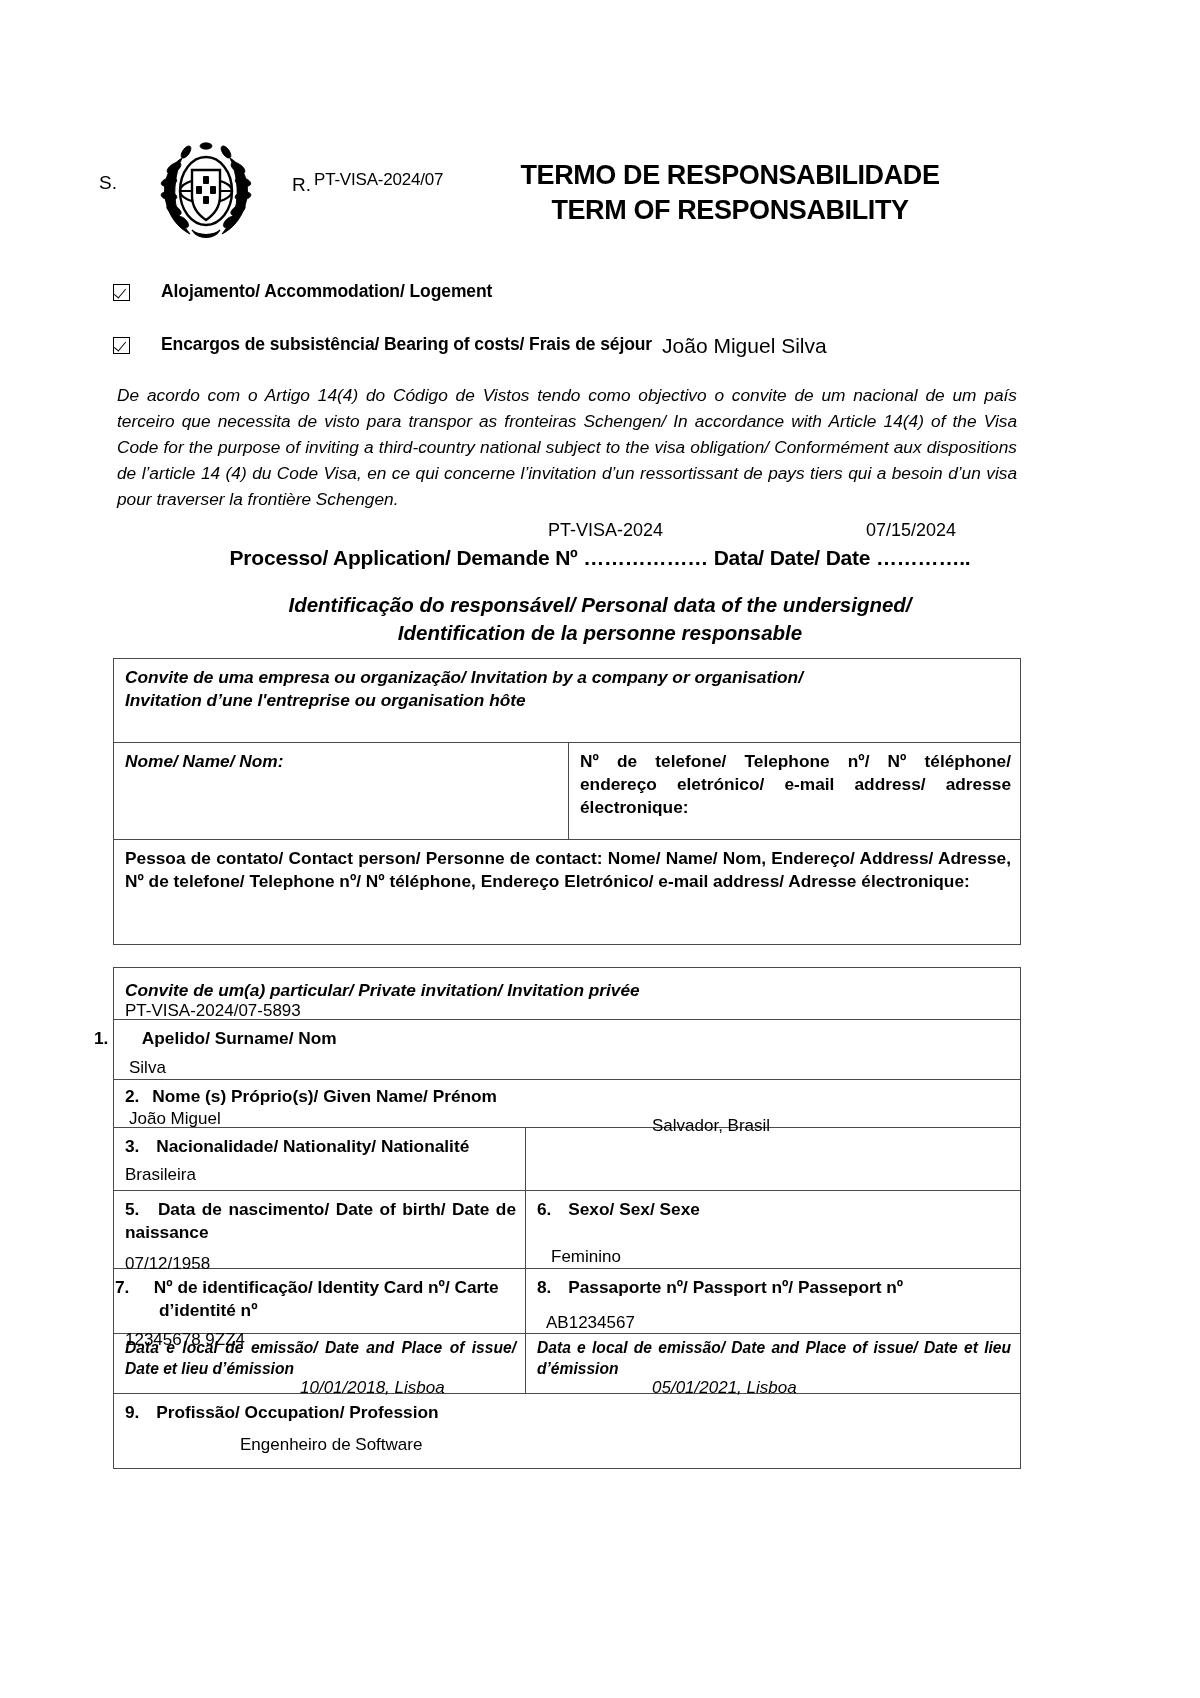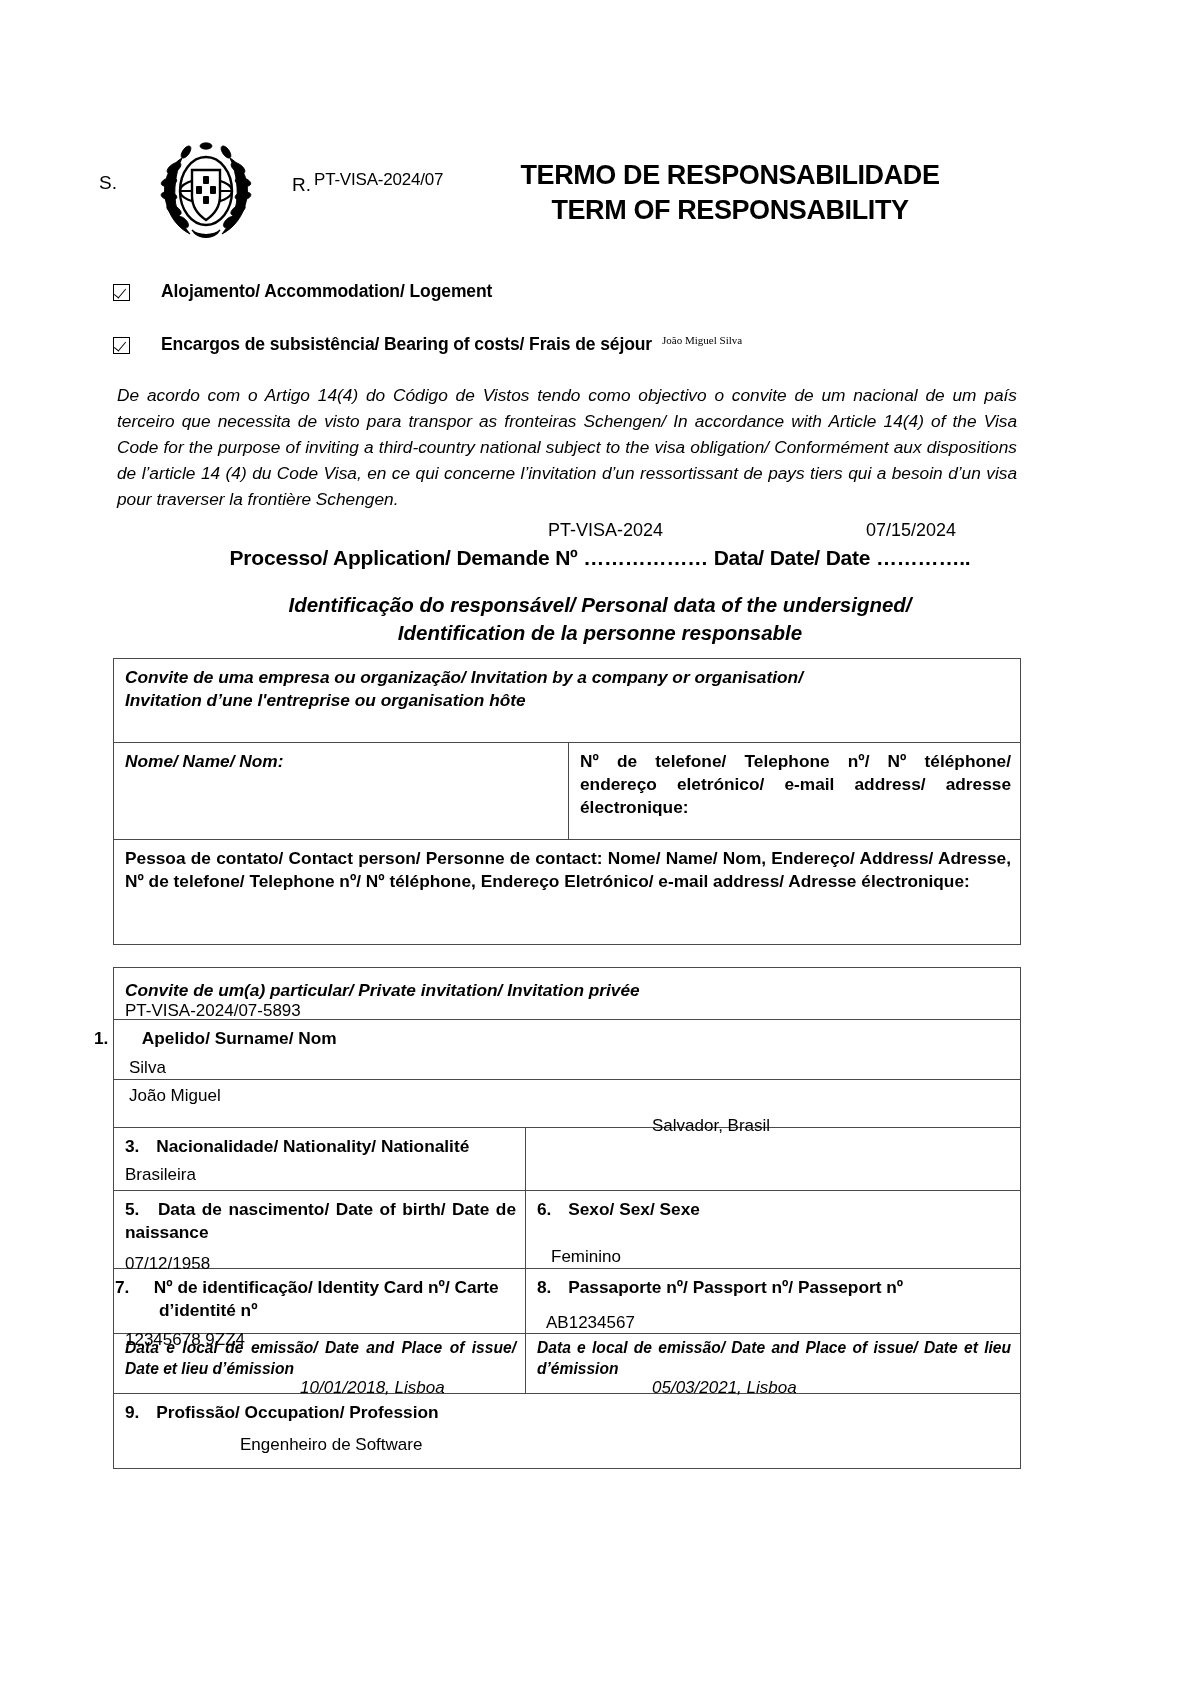--- a/index.html
+++ b/index.html
@@ -25,21 +25,21 @@
   .cbrow{position:absolute;display:flex;align-items:flex-start;}
   .cbrow.r1{left:113px;top:281px;}
   .cbrow.r2{left:113px;top:334px;}
   .cbox{width:17px;height:17px;border:1.4px solid #000;position:relative;margin-top:3px;box-sizing:border-box;}
   .cbox::after{
     content:"";position:absolute;left:3px;top:1px;width:5px;height:11px;
     border-right:1.6px solid #000;border-bottom:1.6px solid #000;
     transform:rotate(40deg);
   }
   .cblabel{margin-left:31px;font-size:17.5px;font-weight:bold;letter-spacing:-0.1px;white-space:nowrap;}
-  .cbvalue{margin-left:10px;font-size:11px;font-weight:400;white-space:nowrap;font-family:Liberation Serif, serif;}
+  .cbvalue{margin-left:10px;font-size:21px;font-weight:400;white-space:nowrap;}
 
   
   .legal{
     position:absolute;left:117px;top:383px;width:900px;
     font-size:17.3px;font-style:italic;line-height:1.50;
     text-align:justify;text-justify:inter-word;
   }
 
   
   .proc-wrap{position:absolute;left:0;top:520px;width:1200px;}
@@ -219,20 +219,24 @@
         <div class="lbl lbl-indent">
           <span class="num">1.</span>
           <span style="padding-left:12px;">Apelido/ Surname/ Nom</span>
         </div>
         <div class="val" style="margin-top:7px;padding-left:4px;">Silva</div>
       </div>
     </div>
 
     <div class="row p-r2">
       <div class="cell" style="width:906px;padding-top:5px;">
+        <div class="lbl">
+          <span class="num">2.</span>
+          <span style="padding-left:8px;">Nome (s) Próprio(s)/ Given Name/ Prénom</span>
+        </div>
         <div class="val" style="padding-left:4px;">João Miguel</div>
       </div>
     </div>
 
     <div class="row p-r3">
       <div class="cell split p-left">
         <div class="lbl">
           <span class="num">3.</span>
           <span style="padding-left:12px;">Nacionalidade/ Nationality/ Nationalité</span>
         </div>
@@ -277,21 +281,21 @@
       </div>
     </div>
 
     <div class="row p-r6">
       <div class="cell split p-left" style="padding-top:4px;">
         <div class="lbl just" style="font-size:15.6px;">Data e local de emissão/ Date and Place of issue/ Date et lieu d’émission</div>
         <div class="val" style="padding-left:175px;margin-top:-2px;">10/01/2018, Lisboa</div>
       </div>
       <div class="cell p-right" style="padding-top:4px;">
         <div class="lbl just" style="font-size:15.6px;">Data e local de emissão/ Date and Place of issue/ Date et lieu d’émission</div>
-        <div class="val" style="padding-left:115px;margin-top:-2px;">05/03/2021, Lisboa</div>
+        <div class="val" style="padding-left:115px;margin-top:-2px;">05/01/2021, Lisboa</div>
       </div>
     </div>
 
     <div class="row p-r7">
       <div class="cell" style="width:906px;">
         <div class="lbl">
           <span class="num">9.</span>
           <span style="padding-left:12px;">Profissão/ Occupation/ Profession</span>
         </div>
         <div class="val" style="margin-top:10px;padding-left:115px;">Engenheiro de Software</div>

